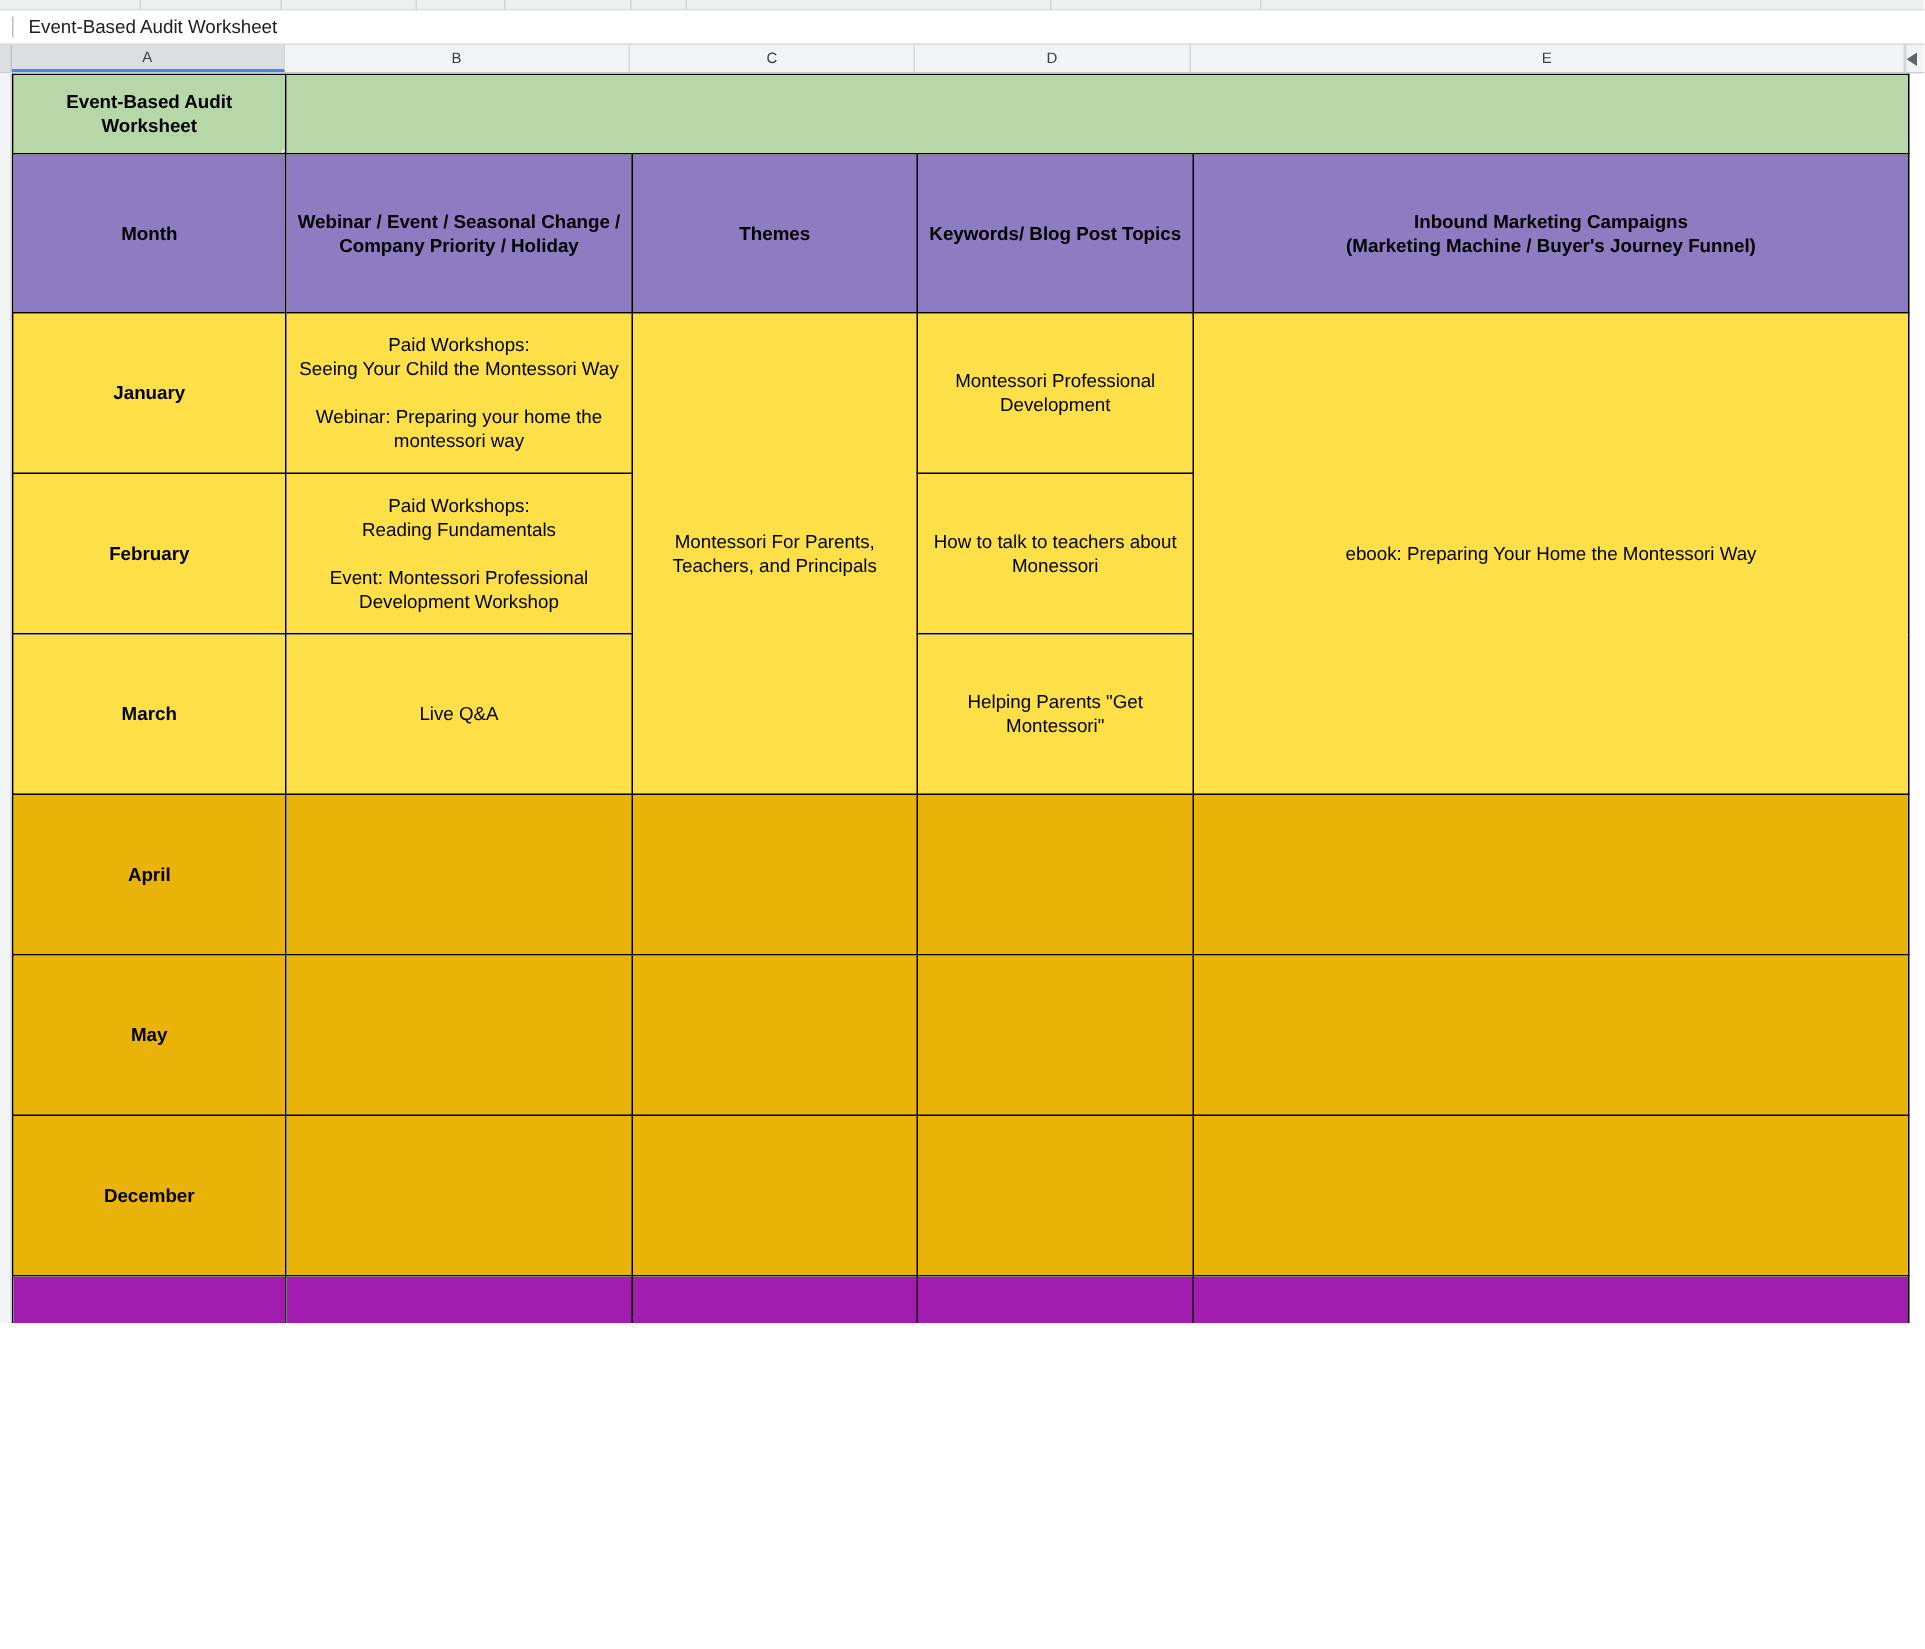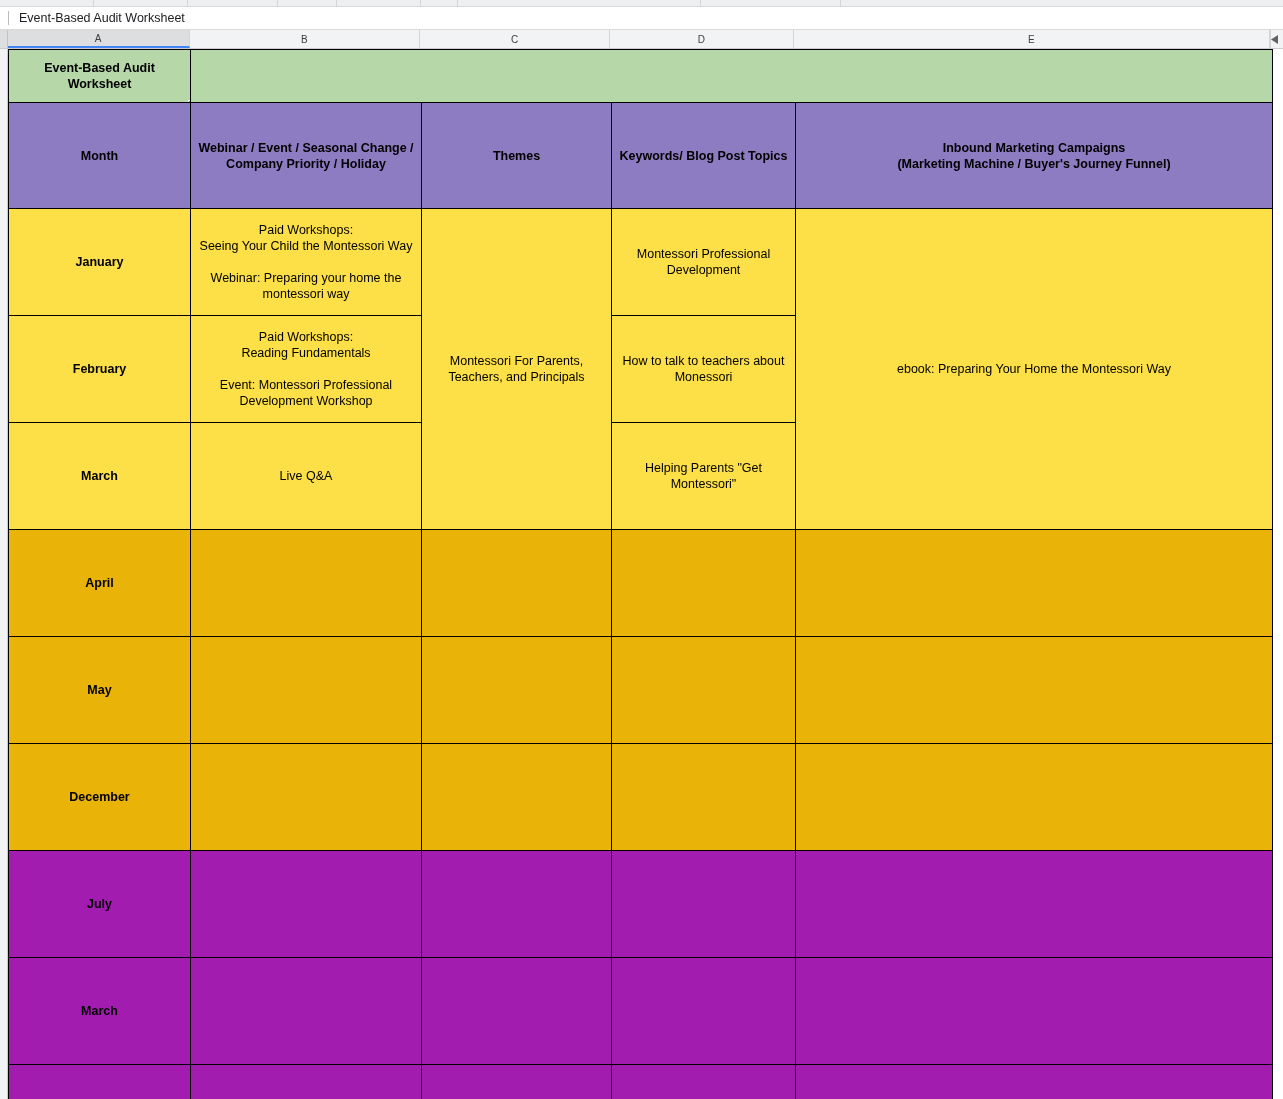--- a/index.html
+++ b/index.html
@@ -4,21 +4,21 @@
 <style>
   html, body {
     margin: 0;
     padding: 0;
     background: #ffffff;
     font-family: "Liberation Sans", sans-serif;
   }
   #app {
     position: relative;
     width: 1283px;
-    height: 1099px;
+    height: 882px;
     overflow: hidden;
     background: #ffffff;
   }
 
   
   .toolbar-sliver {
     position: absolute;
     top: 0; left: 0;
     width: 1283px;
     height: 7px;

